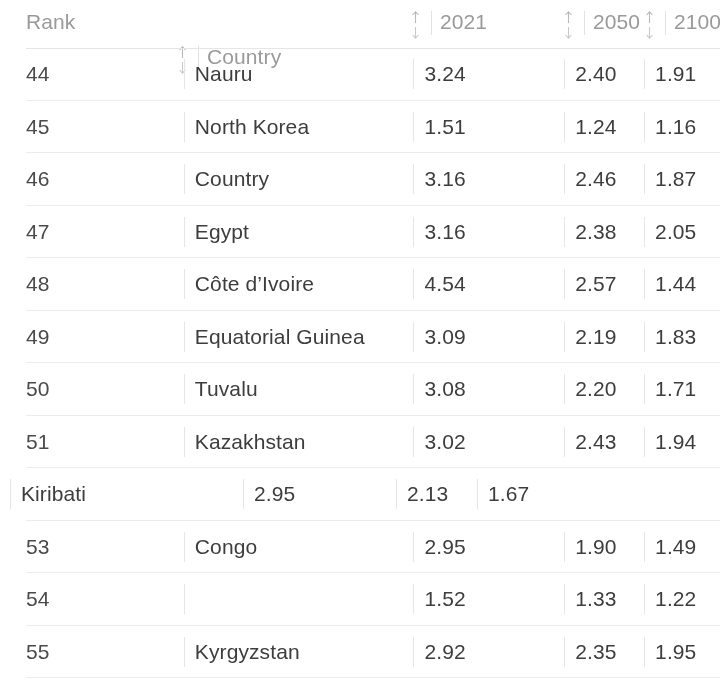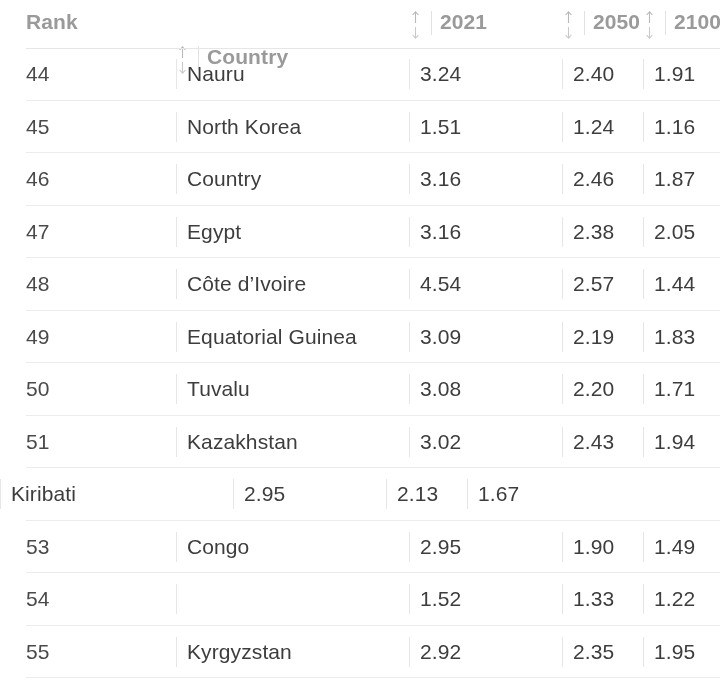--- a/index.html
+++ b/index.html
@@ -32,21 +32,21 @@
     display:flex;
     align-items:flex-start;
     height:34px;
     color:#9a9a9a;
     font-size:21px;
     font-weight:400;
     letter-spacing:0.1px;
     line-height:26px;
     white-space:nowrap;
   }
-  .th .label{ display:block;font-weight:bold; }
+  .th .label{ display:block; }
 
   
   .th.c-rank    { width:176px; padding-left:26px; }
   .th.c-country { width:233px;margin-top:35px; }
   .th.c-2021    { width:153px; }
   .th.c-2050    { width:81px; }
   .th.c-2100    { width:77px; }
 
   
   .sorter{
@@ -97,21 +97,21 @@
     font-size:21px;
     color:#3d3d3d;
     line-height:26px;
     white-space:nowrap;
     display:flex;
     align-items:center;
     height:52.5px;
     letter-spacing:0.1px;
   }
   .td.c-rank    { width:176px; padding-left:26px; color:#4a4a4a; }
-  .td.c-country { width:233px; }
+  .td.c-country { width:233px;margin-left:10px; }
   .td.c-2021    { width:153px; }
   .td.c-2050    { width:81px; }
   .td.c-2100    { width:77px; }
 
   .cellbar{
     display:inline-block;
     width:1px;
     height:30px;
     background:#e6e6e6;
     margin-right:10px;

